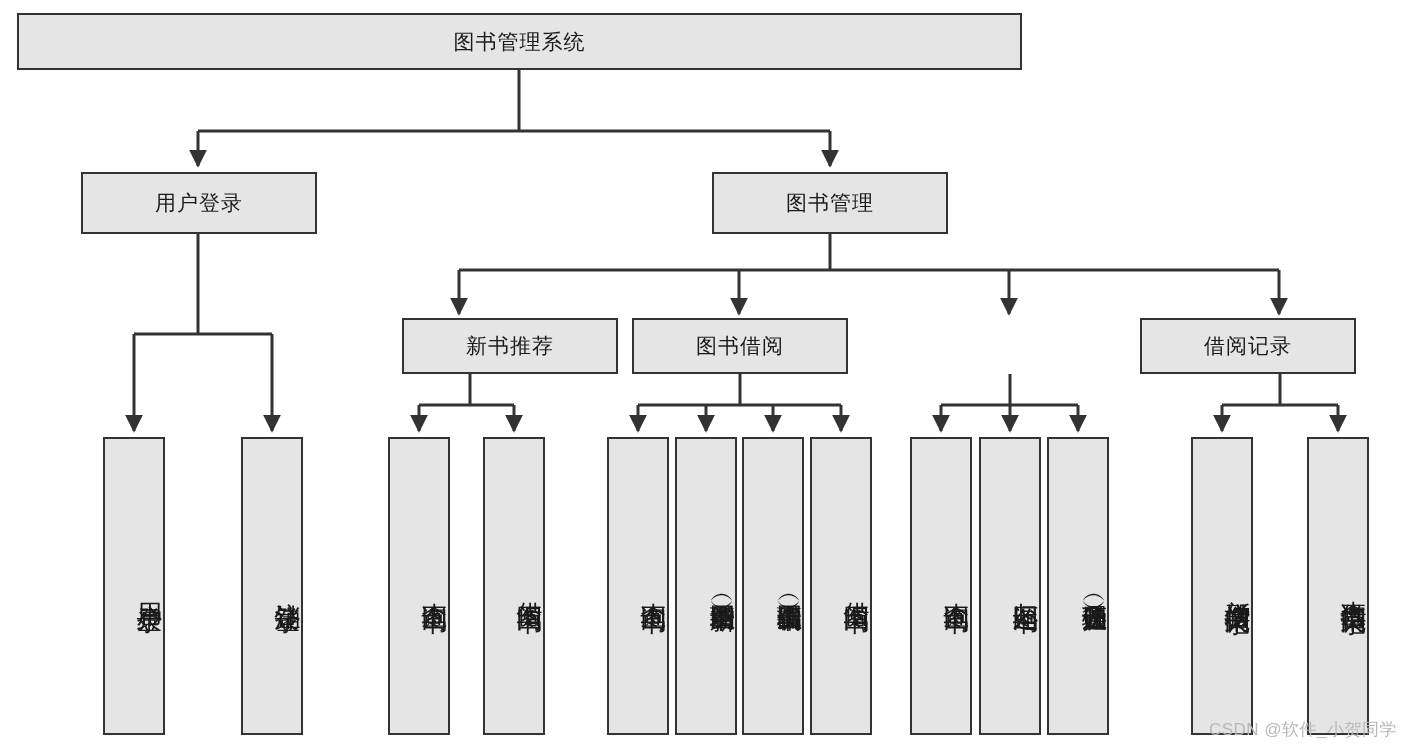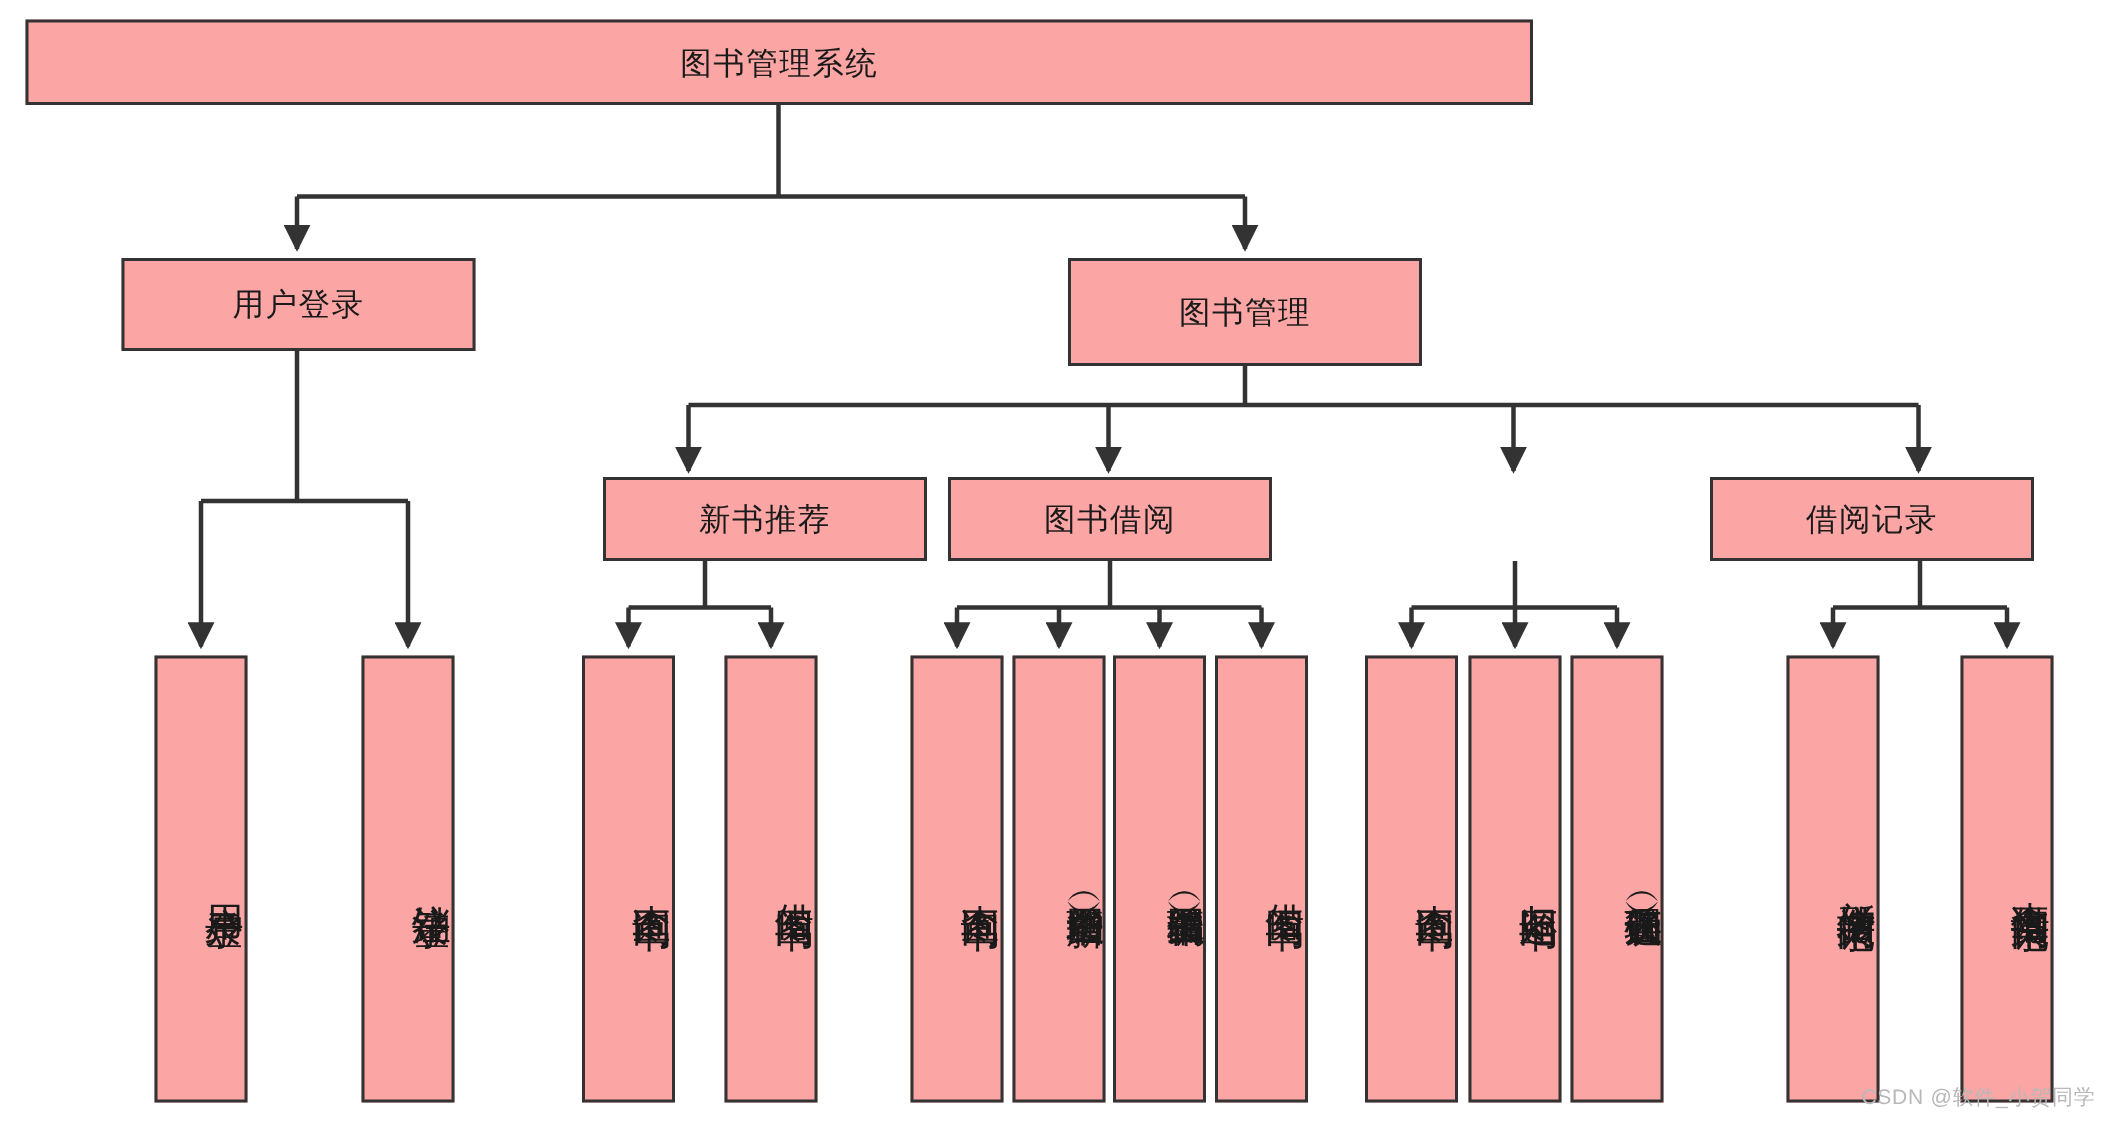--- a/index.html
+++ b/index.html
@@ -22,21 +22,21 @@
     position: absolute;
     left: 0;
     top: 0;
     width: 1405px;
     height: 747px;
   }
   .node {
     position: absolute;
     box-sizing: border-box;
     border: 2px solid #333333;
-    background: #fca5a5;
+    background: #e5e5e5;
     display: flex;
     align-items: center;
     justify-content: center;
     color: #1a1a1a;
     z-index: 2;
   }
   .node-h {
     font-size: 21px;
     letter-spacing: 1px;
     white-space: nowrap;
@@ -54,21 +54,21 @@
     text-align: center;
   }
   .node-v.compact {
     font-size: 25px;
     letter-spacing: 0px;
   }
   #watermark {
     position: absolute;
     right: 8px;
     bottom: 6px;
-    font-size: 14px;
+    font-size: 17px;
     color: #b8b8b8;
     letter-spacing: 0.5px;
     white-space: nowrap;
     z-index: 5;
     pointer-events: none;
   }
 </style>
 </head>
 <body>
 
@@ -120,21 +120,21 @@
       <path d="M 1280 374 L 1280 405"></path>
       <path d="M 1222 405 L 1338 405"></path>
       <path d="M 1222 405 L 1222 431" marker-end="url(#arrow)"></path>
       <path d="M 1338 405 L 1338 431" marker-end="url(#arrow)"></path>
     </g>
   </svg>
 
   <div class="node node-h" style="left:17px; top:13px; width:1005px; height:57px;">图书管理系统</div>
 
   <div class="node node-h" style="left:81px; top:172px; width:236px; height:62px;">用户登录</div>
-  <div class="node node-h" style="left:712px; top:172px; width:236px; height:72px;">图书管理</div>
+  <div class="node node-h" style="left:712px; top:172px; width:236px; height:62px;">图书管理</div>
 
   <div class="node node-h" style="left:362px; top:318px; width:216px; height:56px;margin-left:40px;">新书推荐</div>
   <div class="node node-h" style="left:632px; top:318px; width:216px; height:56px;">图书借阅</div>
   <div class="node node-h" style="left:1140px; top:318px; width:216px; height:56px;">借阅记录</div>
 
   <div class="node node-v" style="left:103px; top:437px; width:62px; height:298px;">用户登录</div>
   <div class="node node-v" style="left:241px; top:437px; width:62px; height:298px;">注销登录</div>
 
   <div class="node node-v" style="left:388px; top:437px; width:62px; height:298px;">查询图书</div>
   <div class="node node-v" style="left:483px; top:437px; width:62px; height:298px;">借阅图书</div>

